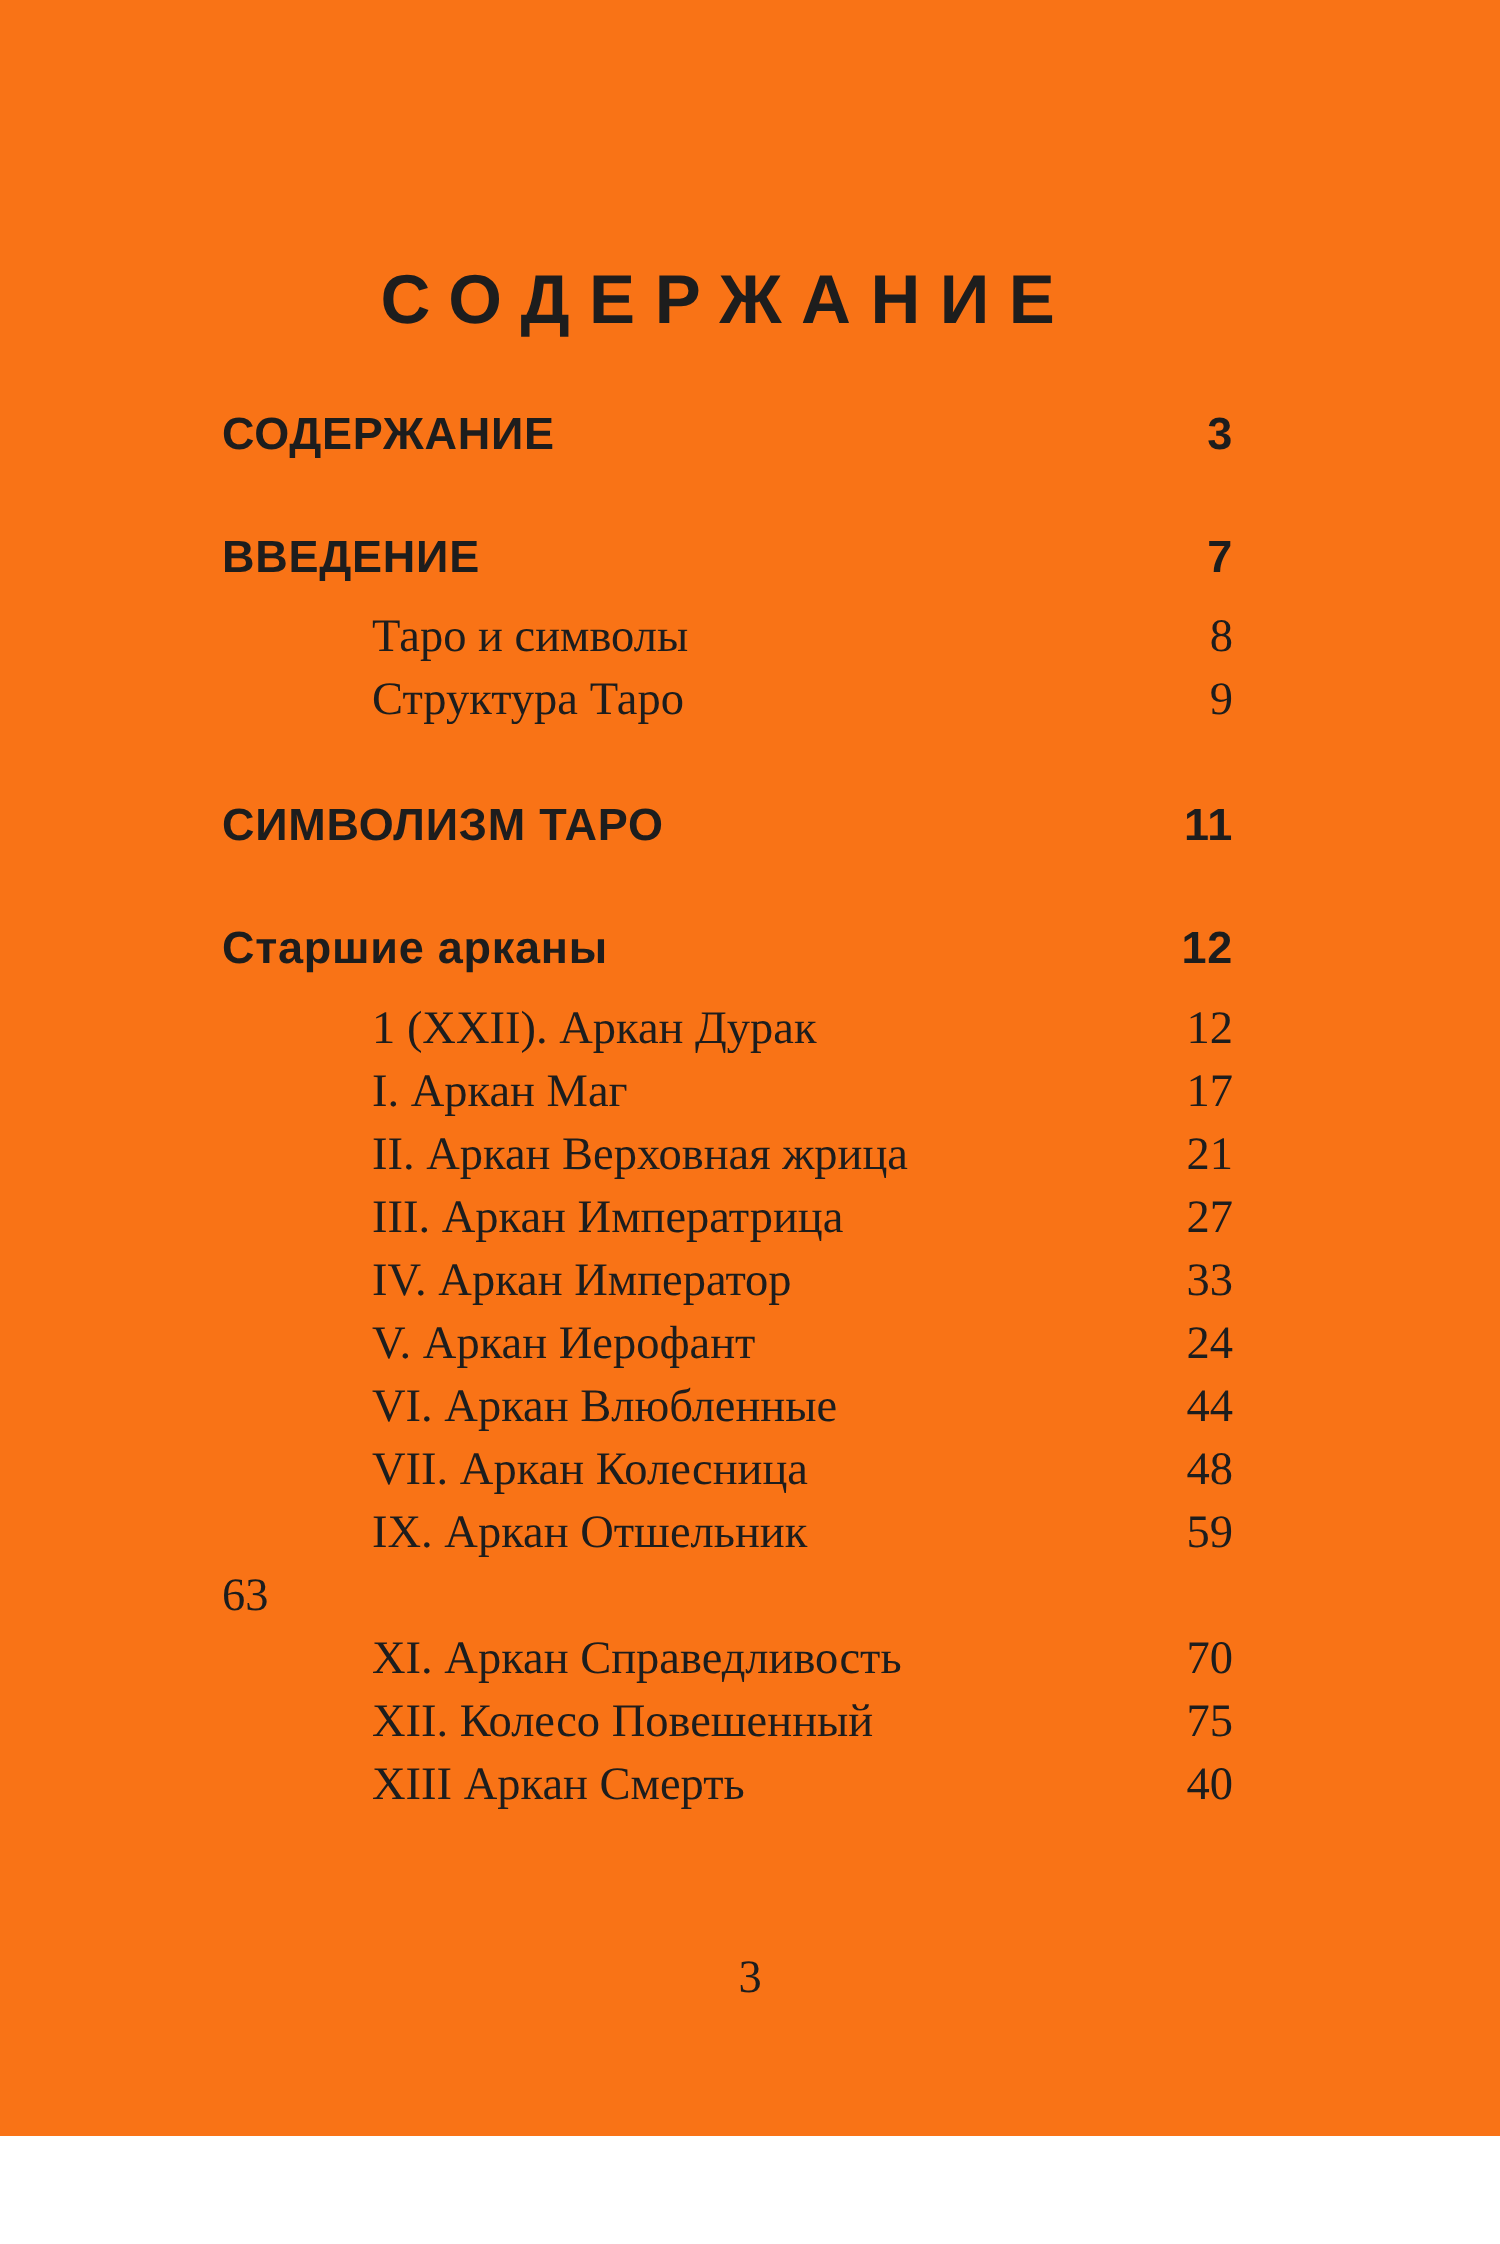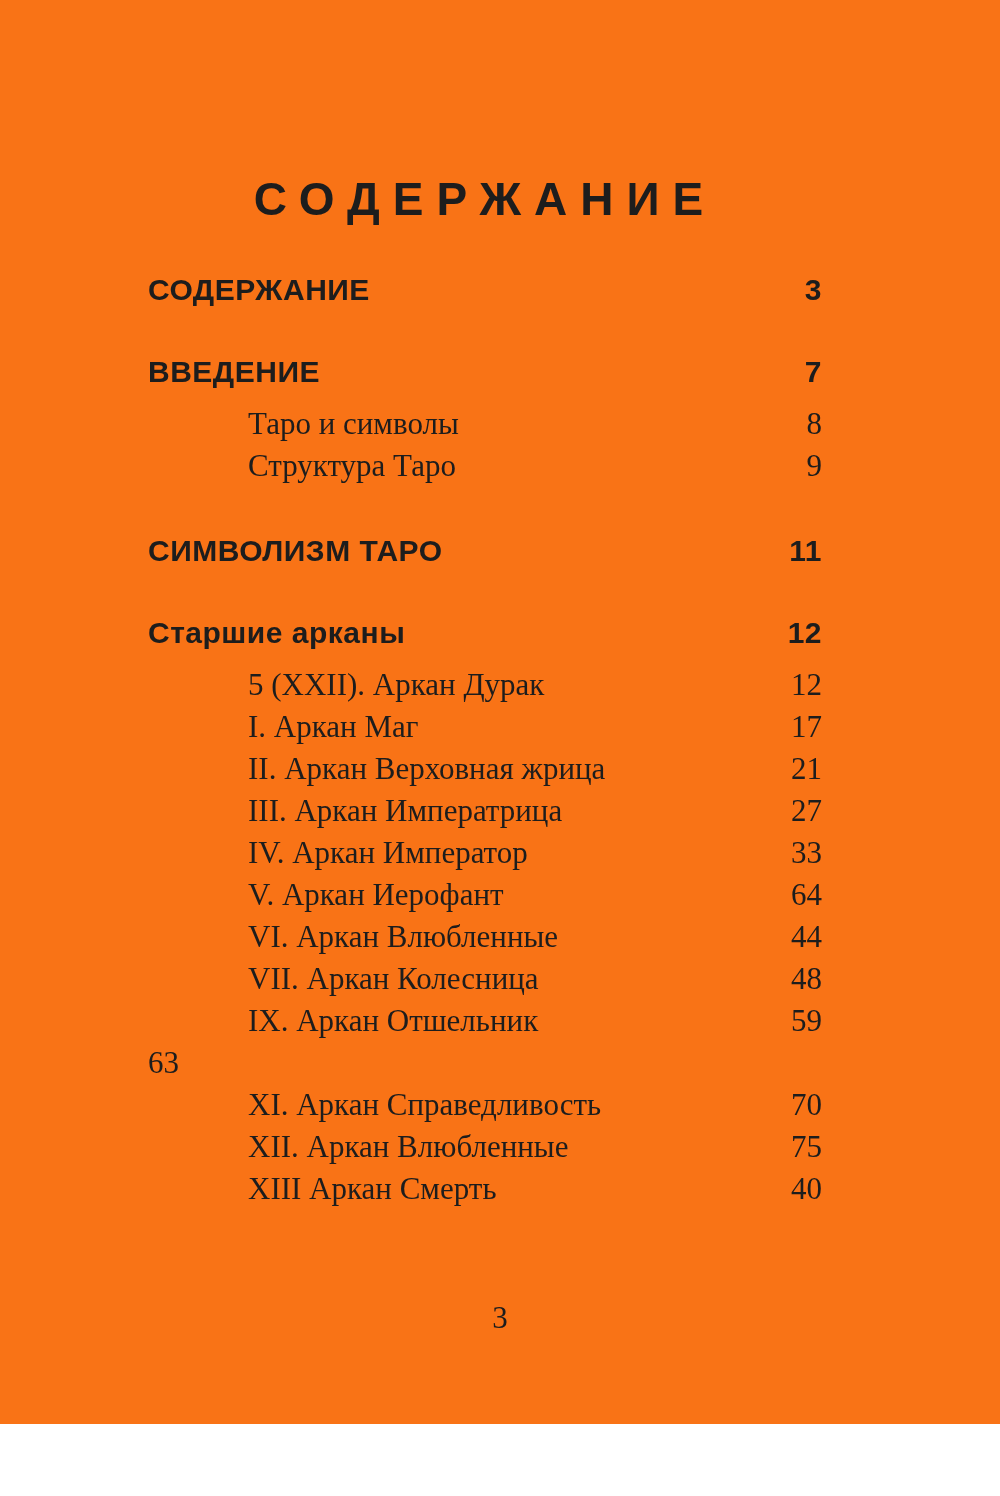--- a/index.html
+++ b/index.html
@@ -98,42 +98,42 @@
   </div>
       <div class="row section">
     <span class="label">СИМВОЛИЗМ ТАРО</span>
     <span class="page-num">11</span>
   </div>
       <div class="row section">
     <span class="label">Старшие арканы</span>
     <span class="page-num">12</span>
   </div>
       <div class="row sub">
-    <span class="label">5 (XXII). Аркан Дурак</span>
+    <span class="label">1 (XXII). Аркан Дурак</span>
     <span class="page-num">12</span>
   </div>
       <div class="row sub">
     <span class="label">I. Аркан Маг</span>
     <span class="page-num">17</span>
   </div>
       <div class="row sub">
     <span class="label">II. Аркан Верховная жрица</span>
     <span class="page-num">21</span>
   </div>
       <div class="row sub">
     <span class="label">III. Аркан Императрица</span>
     <span class="page-num">27</span>
   </div>
       <div class="row sub">
     <span class="label">IV. Аркан Император</span>
     <span class="page-num">33</span>
   </div>
       <div class="row sub">
     <span class="label">V. Аркан Иерофант</span>
-    <span class="page-num">64</span>
+    <span class="page-num">24</span>
   </div>
       <div class="row sub">
     <span class="label">VI. Аркан Влюбленные</span>
     <span class="page-num">44</span>
   </div>
       <div class="row sub">
     <span class="label">VII. Аркан Колесница</span>
     <span class="page-num">48</span>
   </div>
       <div class="row sub">
@@ -141,21 +141,21 @@
     <span class="page-num">59</span>
   </div>
       <div class="row sub">
     <span class="page-num">63</span>
   </div>
       <div class="row sub">
     <span class="label">XI. Аркан Справедливость</span>
     <span class="page-num">70</span>
   </div>
       <div class="row sub">
-    <span class="label">XII. Аркан Влюбленные</span>
+    <span class="label">XII. Колесо Повешенный</span>
     <span class="page-num">75</span>
   </div>
       <div class="row sub">
     <span class="label">XIII Аркан Смерть</span>
     <span class="page-num">40</span>
   </div>
     </div>
 
   <div class="footer">3</div>
 </div>

